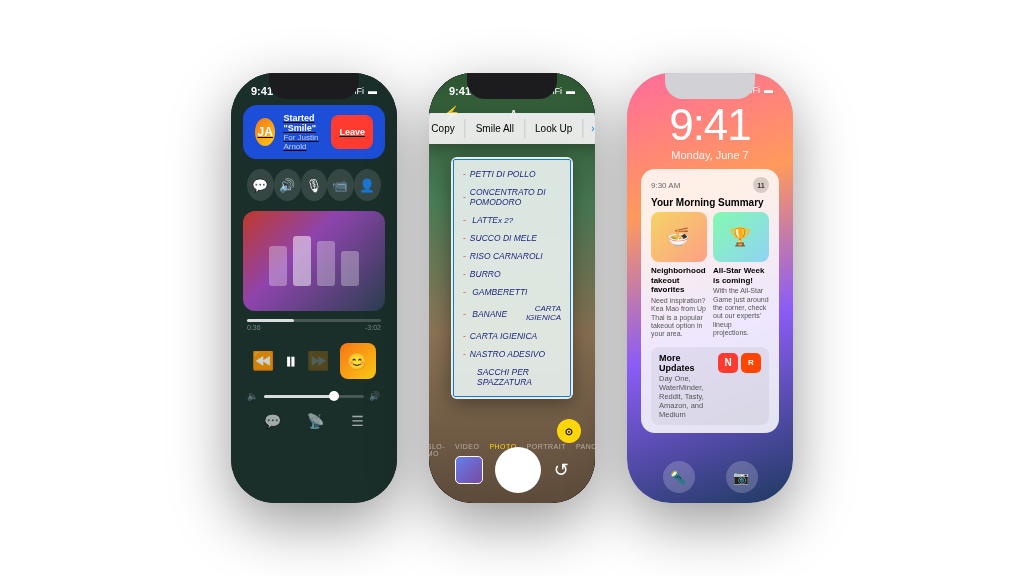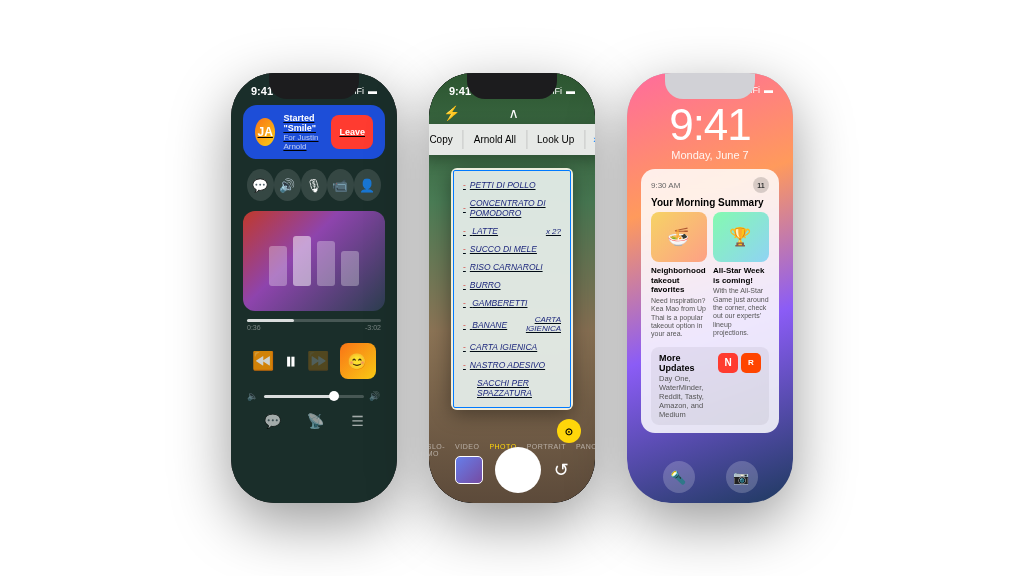--- a/index.html
+++ b/index.html
@@ -333,25 +333,24 @@
       align-items: center;
       padding: 4px 14px;
     }
     .p2-top-icon {
       color: #fff;
       font-size: 14px;
     }
 
     .p2-text-popup {
       position: absolute;
-      top: 79px;
+      top: 68px;
       left: 22px;
       right: 22px;
       z-index: 10;
-      text-decoration: underline;
     }
 
     .p2-context-menu {
       background: rgba(240,240,240,0.95);
       border-radius: 10px;
       padding: 6px 0;
       display: flex;
       align-items: center;
       margin-bottom: 4px;
       box-shadow: 0 4px 16px rgba(0,0,0,0.3);
@@ -749,36 +748,36 @@
       <div class="p2-top-controls">
         <span class="p2-top-icon">⚡</span>
         <span class="p2-top-icon">∧</span>
         <span style="width:14px;"></span>
       </div>
 
       <div class="p2-text-popup">
 
         <div class="p2-context-menu">
           <span class="p2-menu-item">Copy</span>
-          <span class="p2-menu-item">Arnold All</span>
+          <span class="p2-menu-item">Smile All</span>
           <span class="p2-menu-item">Look Up</span>
           <span class="p2-menu-arrow">›</span>
         </div>
 
         <div class="p2-note">
           <div class="p2-note-lines">
             <div class="p2-note-line">
               <span class="p2-bullet">-</span>
               <span>PETTI DI POLLO</span>
             </div>
             <div class="p2-note-line">
               <span class="p2-bullet">-</span>
               <span>CONCENTRATO DI POMODORO</span>
             </div>
-            <div class="p2-note-line" style="justify-content:space-between;gap:11px;">
+            <div class="p2-note-line" style="">
               <span>
                 <span class="p2-bullet">-</span>
                 <span>LATTE</span>
               </span>
               <span style="font-size:8px;color:#1a1a6e;font-style:italic;">x 2?</span>
             </div>
             <div class="p2-note-line">
               <span class="p2-bullet">-</span>
               <span>SUCCO DI MELE</span>
             </div>

